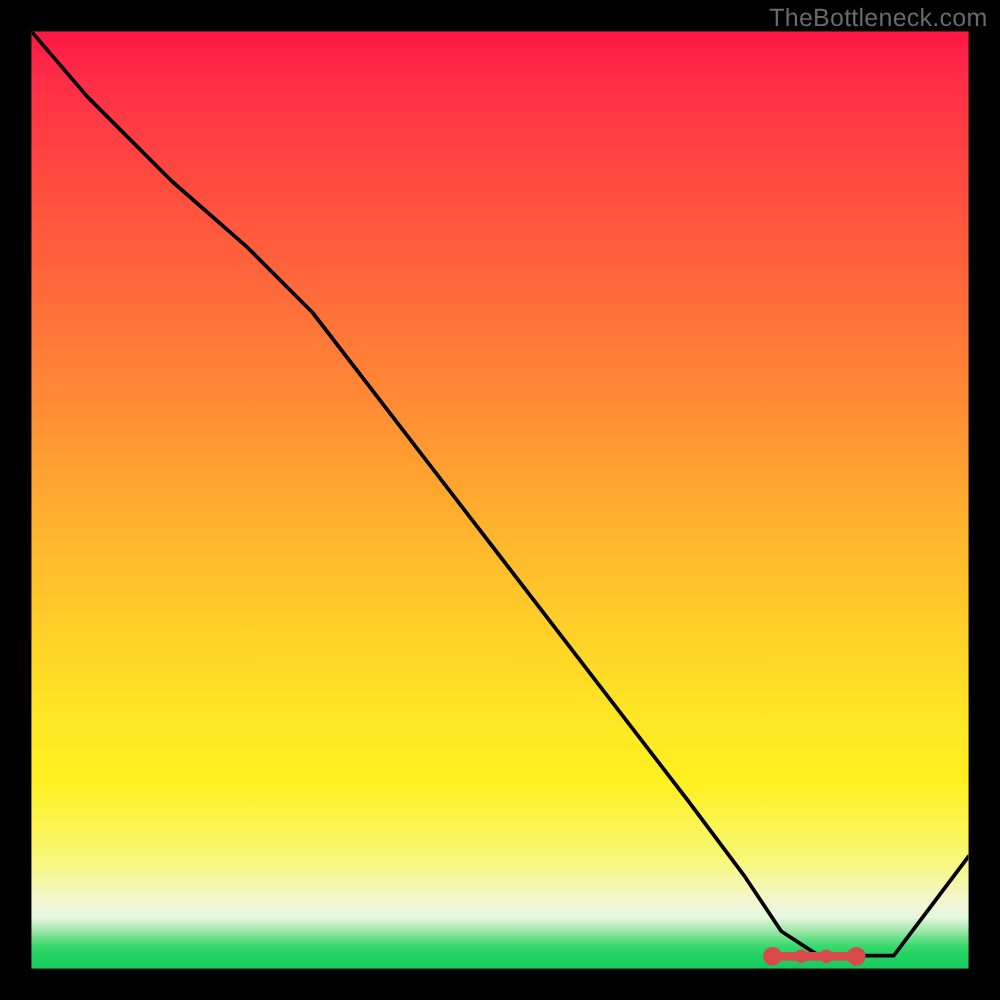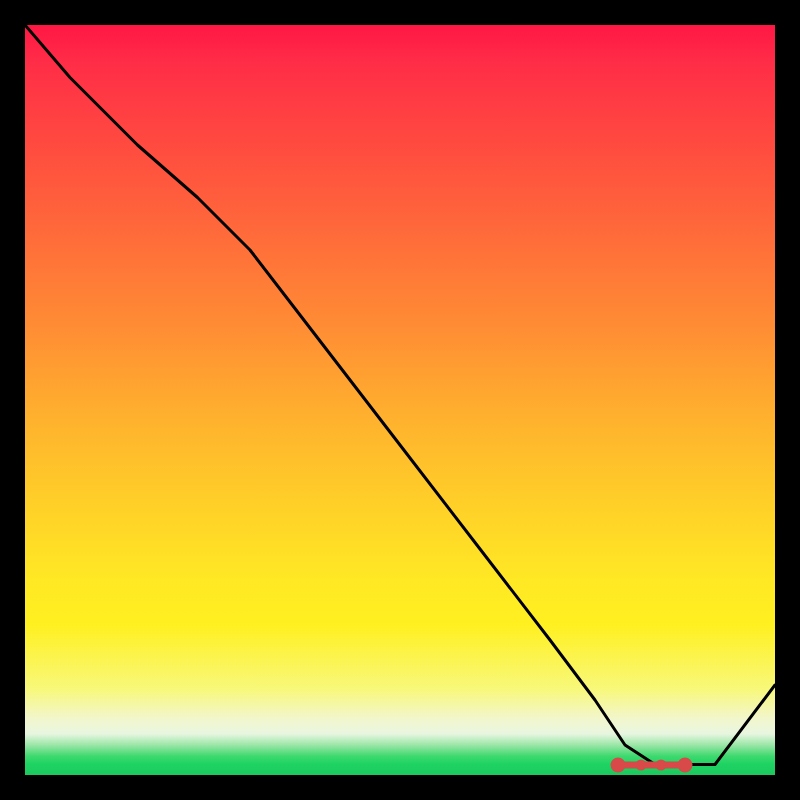--- a/index.html
+++ b/index.html
@@ -81,20 +81,21 @@
     background: #d84a4a;
     border-radius: 4px;
     transform: translateY(-50%);
   }
 </style>
 </head>
 <body>
 
 <div class="frame">
 
+  <div class="attribution">TheBottleneck.com</div>
 
   <div class="plot">
     <div class="gradient"></div>
 
     <svg class="line-layer" viewBox="0 0 750 750" preserveAspectRatio="none">
       <path id="curve-path" fill="none" stroke-width="3" stroke-linecap="round" stroke-linejoin="round" d="M0.0 0.0 L45.0 52.5 L112.5 120.0 L172.5 172.5 L225.0 225.0 L300.0 322.5 L375.0 420.0 L450.0 517.5 L525.0 615.0 L570.0 675.0 L600.0 720.0 L630.0 739.5 L660.0 739.5 L690.0 739.5 L750.0 660.0" stroke="#000000"></path>
     </svg>
 
     <div id="marker-container">
         <div class="marker-bar" style="left: 592.5px; top: 739.5px; width: 67.5px; background: rgb(216, 74, 74);"></div>

